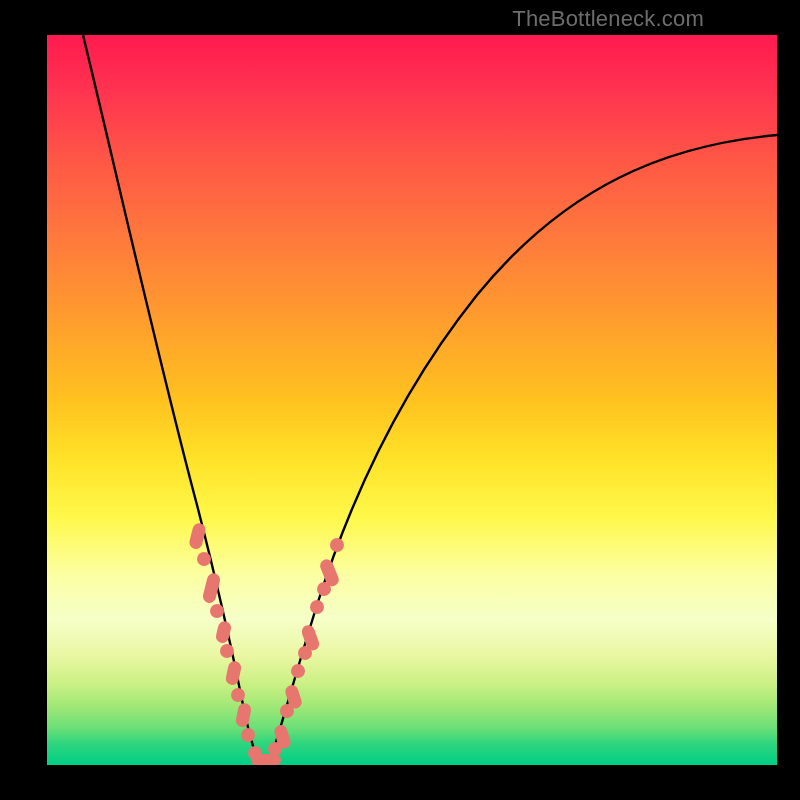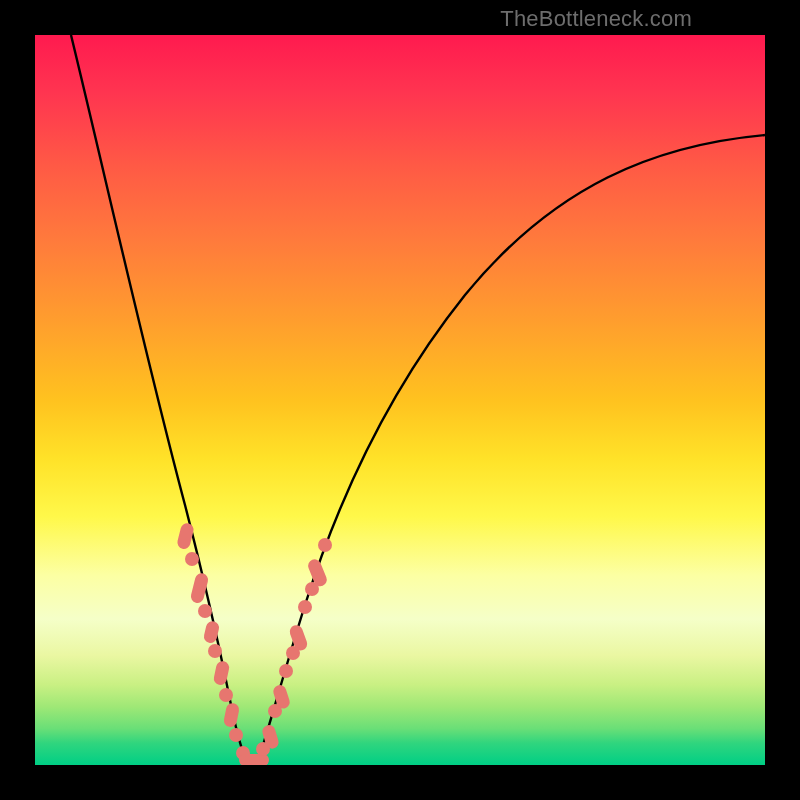--- a/index.html
+++ b/index.html
@@ -9,20 +9,21 @@
     height: 800px;
     background: #000;
     overflow: hidden;
     font-family: Arial, Helvetica, sans-serif;
   }
   .stage {
     position: relative;
     width: 704px;
     height: 800px;
     background: #000;
+    margin-left: 12px;
   }
   .plot {
     position: absolute;
     left: 35px;
     top: 35px;
     width: 730px;
     height: 730px;
     overflow: hidden;
   }
   .gradient {

